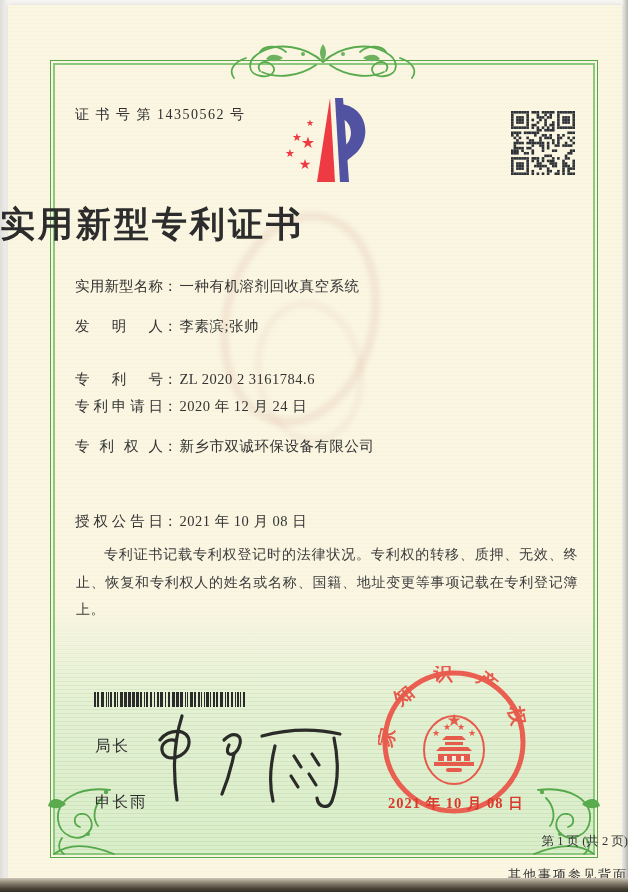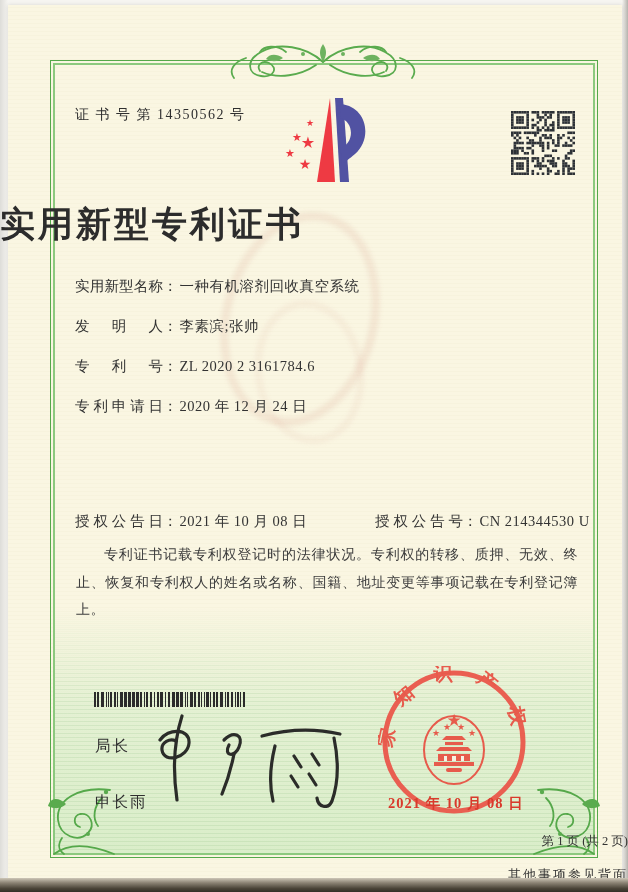--- a/index.html
+++ b/index.html
@@ -419,31 +419,31 @@
     </svg>
 
   <div class="title">实用新型专利证书</div>
 
   <div class="frow" style="top:317px">
     <span class="flabel">发明人</span><span class="fcolon">：</span><span class="fvalue">李素滨;张帅</span>
   </div>
   <div class="frow" style="top:277px">
     <span class="flabel">实用新型名称</span><span class="fcolon">：</span><span class="fvalue">一种有机溶剂回收真空系统</span>
   </div>
-  <div class="frow" style="top:357px">
+  <div class="frow" style="top:370px">
     <span class="flabel">专利号</span><span class="fcolon">：</span><span class="fvalue">ZL 2020 2 3161784.6</span>
   </div>
   <div class="frow" style="top:397px">
     <span class="flabel">专利申请日</span><span class="fcolon">：</span><span class="fvalue">2020 年 12 月 24 日</span>
   </div>
+  <div class="frow" style="top:437px">
+    <span class="flabel">专利权人</span><span class="fcolon">：</span><span class="fvalue">新乡市双诚环保设备有限公司</span>
+  </div>
   <div class="frow" style="top:512px">
     <span class="flabel">授权公告日</span><span class="fcolon">：</span><span class="fvalue">2021 年 10 月 08 日</span>
-    <span class="pair2">
-      <span class="flabel">授权公告号</span><span class="fcolon">：</span><span class="fvalue">CN 214344530 U</span>
-    </span>
   </div>
 
   <div class="paras">
     <p>专利证书记载专利权登记时的法律状况。专利权的转移、质押、无效、终止、恢复和专利权人的姓名或名称、国籍、地址变更等事项记载在专利登记簿上。</p>
   </div>
 
   <svg id="bar-svg" class="abs" style="left:94px;top:692px;" width="158" height="15" viewBox="0 0 158 15">
       <rect x="0" y="0" width="2" height="15" fill="#2b2b2b"></rect>
       <rect x="3" y="0" width="2" height="15" fill="#2b2b2b"></rect>
       <rect x="7" y="0" width="3" height="15" fill="#2b2b2b"></rect>

